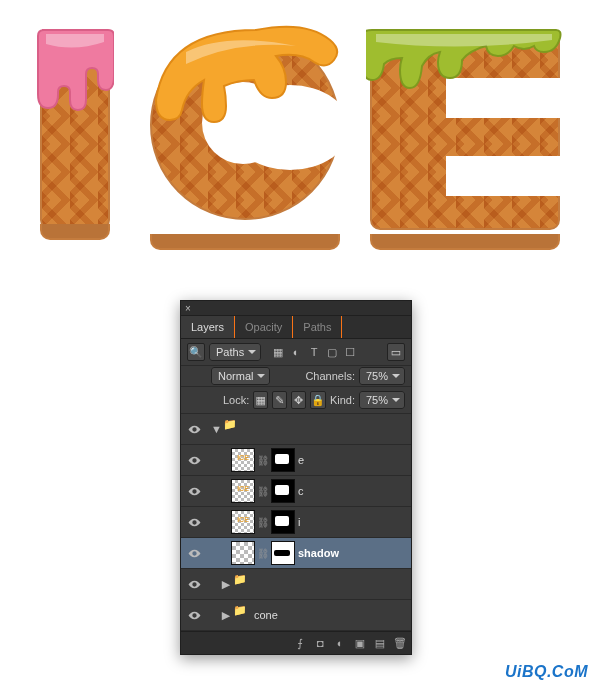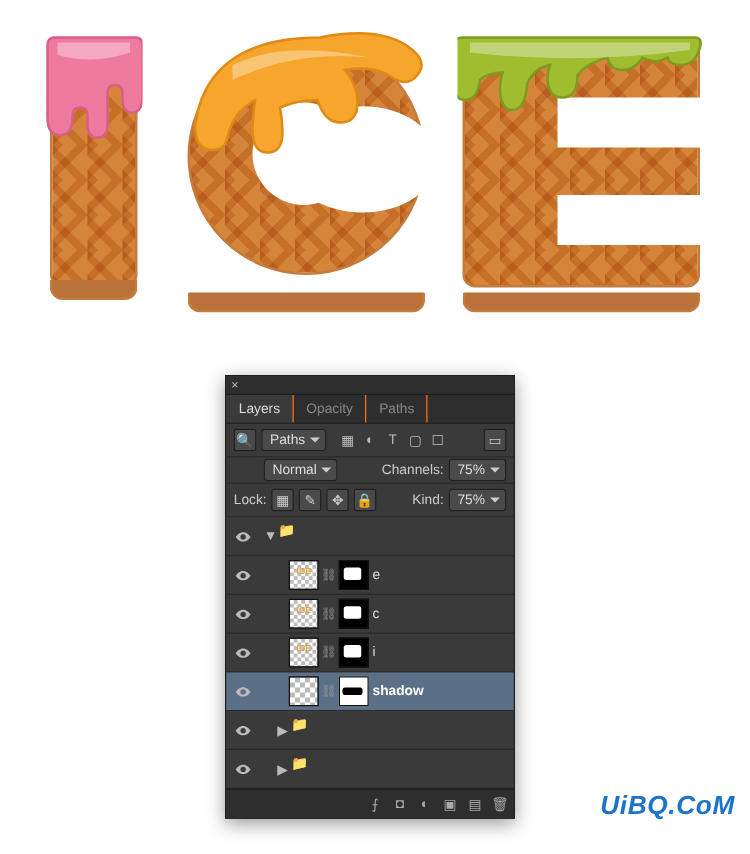--- a/index.html
+++ b/index.html
@@ -21,21 +21,21 @@
 .letE .cutA{position:absolute;right:-6px;top:48px;width:120px;height:40px;background:#fff;}
 .letE .cutB{position:absolute;right:-6px;bottom:44px;width:120px;height:40px;background:#fff;}
 .dripE{position:absolute;left:366px;top:24px;width:200px;height:110px;}
 .panel{position:absolute;left:180px;top:300px;width:230px;background:#3a3a3a;border:1px solid #1f1f1f;box-shadow:0 4px 14px rgba(0,0,0,.4);}
 .panel-close{height:14px;background:#2e2e2e;border-bottom:1px solid #1f1f1f;}
 .panel-close span{display:inline-block;margin:2px 4px;color:#bbb;font-size:10px;cursor:default;}
 .tabs{display:flex;background:#2e2e2e;border-bottom:1px solid #1f1f1f;}
 .tab{padding:5px 10px;color:#888;border-right:1px solid #f97316;}
 .tab.active{color:#ddd;background:#3a3a3a;}
 .row{display:flex;align-items:center;padding:4px 6px;border-bottom:1px solid #2a2a2a;gap:4px;}
-.row label{color:#ccc;}
+.row label{color:#ccc;margin-left:36px;}
 select,.fake-select{background:#4a4a4a;color:#ddd;border:1px solid #222;border-radius:3px;padding:2px 16px 2px 6px;font-size:11px;appearance:none;position:relative;}
 .dd{position:relative;display:inline-block;}
 .dd:after{content:"";position:absolute;right:5px;top:50%;margin-top:-2px;border:4px solid transparent;border-top-color:#ccc;}
 .dd.wide .fake-select{min-width:100px;margin-left:24px;}
 .btn-sq{width:16px;height:16px;background:#4a4a4a;border:1px solid #222;border-radius:2px;display:inline-flex;align-items:center;justify-content:center;}
 .iconbar span{width:16px;height:16px;display:inline-flex;align-items:center;justify-content:center;color:#bbb;margin:0 1px;}
 .layers{background:#3a3a3a;}
 .layer{display:flex;align-items:center;height:30px;border-bottom:1px solid #2a2a2a;padding:0 4px;}
 .layer.selected{background:#5b6f86;}
 .vis{width:18px;display:flex;justify-content:center;}
@@ -44,21 +44,21 @@
 .twisty{width:10px;text-align:center;color:#bbb;margin-right:2px;}
 .thumb{width:22px;height:22px;border:1px solid #111;background:#888;margin-right:3px;}
 .thumb.checker{background:repeating-conic-gradient(#bbb 0 25%,#fff 0 50%) 0 0/8px 8px;}
 .thumb.mask{background:#fff;}
 .thumb.folder{background:none;border:none;width:18px;}
 .link{width:10px;display:flex;justify-content:center;margin-right:3px;color:#999;font-size:10px;}
 .layer .name{color:#ddd;font-size:11px;flex:1;white-space:nowrap;overflow:hidden;text-overflow:ellipsis;}
 .layer.selected .name{color:#fff;font-weight:bold;}
 .panel-footer{display:flex;justify-content:flex-end;align-items:center;height:22px;background:#2e2e2e;border-top:1px solid #1f1f1f;padding:0 4px;gap:6px;}
 .panel-footer span{color:#aaa;width:14px;text-align:center;}
-.watermark{position:absolute;right:12px;bottom:26px;font-weight:bold;font-style:italic;font-size:21px;color:#1b74c9;letter-spacing:.5px;text-shadow:0 1px 0 #fff;}
+.watermark{position:absolute;right:12px;bottom:2px;font-weight:bold;font-style:italic;font-size:16px;color:#1b74c9;letter-spacing:.5px;text-shadow:0 1px 0 #fff;}
 .mask-preview{position:relative;width:22px;height:22px;border:1px solid #111;background:#000;margin-right:3px;}
 .mask-preview:before{content:"";position:absolute;left:3px;top:5px;width:14px;height:10px;background:#fff;border-radius:2px;}
 .text-thumb{position:relative;width:22px;height:22px;border:1px solid #111;background:repeating-conic-gradient(#bbb 0 25%,#fff 0 50%) 0 0/6px 6px;margin-right:3px;}
 .text-thumb:after{content:"ICE";position:absolute;left:0;right:0;top:5px;font-size:7px;font-weight:bold;color:#e6a438;text-align:center;}
 </style>
 </head>
 <body>
 <div class="stage">
 
 <div class="artwork">
@@ -210,20 +210,21 @@
 
     <div class="layer">
       <div class="vis">
             <svg viewBox="0 0 24 24">
               <path d="M12 5C7 5 3 9 1 12c2 3 6 7 11 7s9-4 11-7c-2-3-6-7-11-7zm0 11a4 4 0 110-8 4 4 0 010 8z"></path>
             </svg>
           </div>
       <span class="spacer" style="width:18px"></span>
       <span class="twisty">▶</span>
       <span class="thumb folder">📁</span>
+      <span class="name">cone</span>
     </div>
   </div>
 
   <div class="panel-footer">
     <span>⨍</span>
     <span>◘</span>
     <span>◐</span>
     <span>▣</span>
     <span>▤</span>
     <span>🗑</span>

